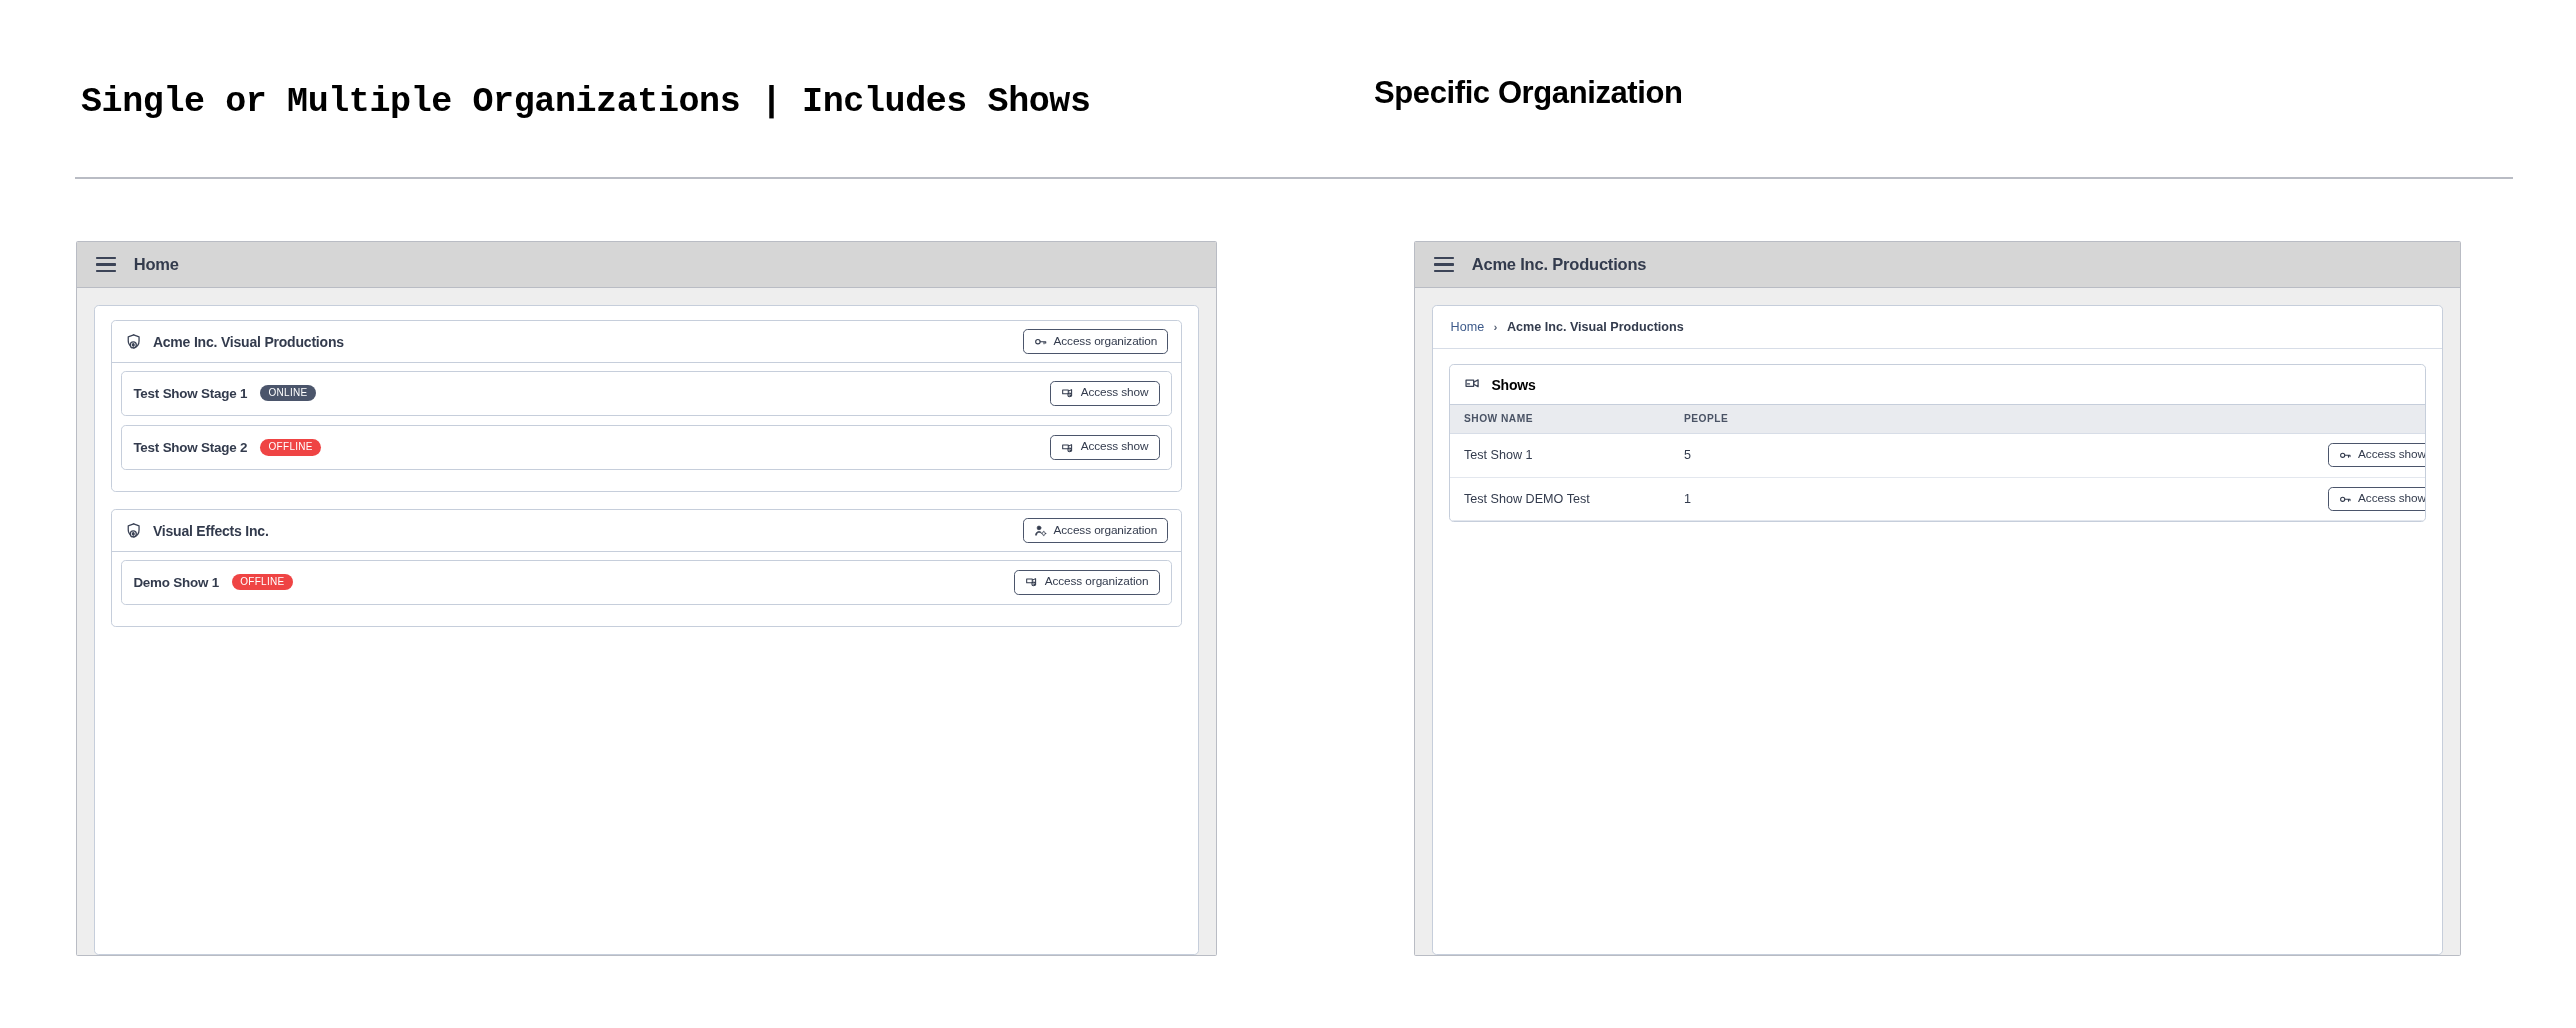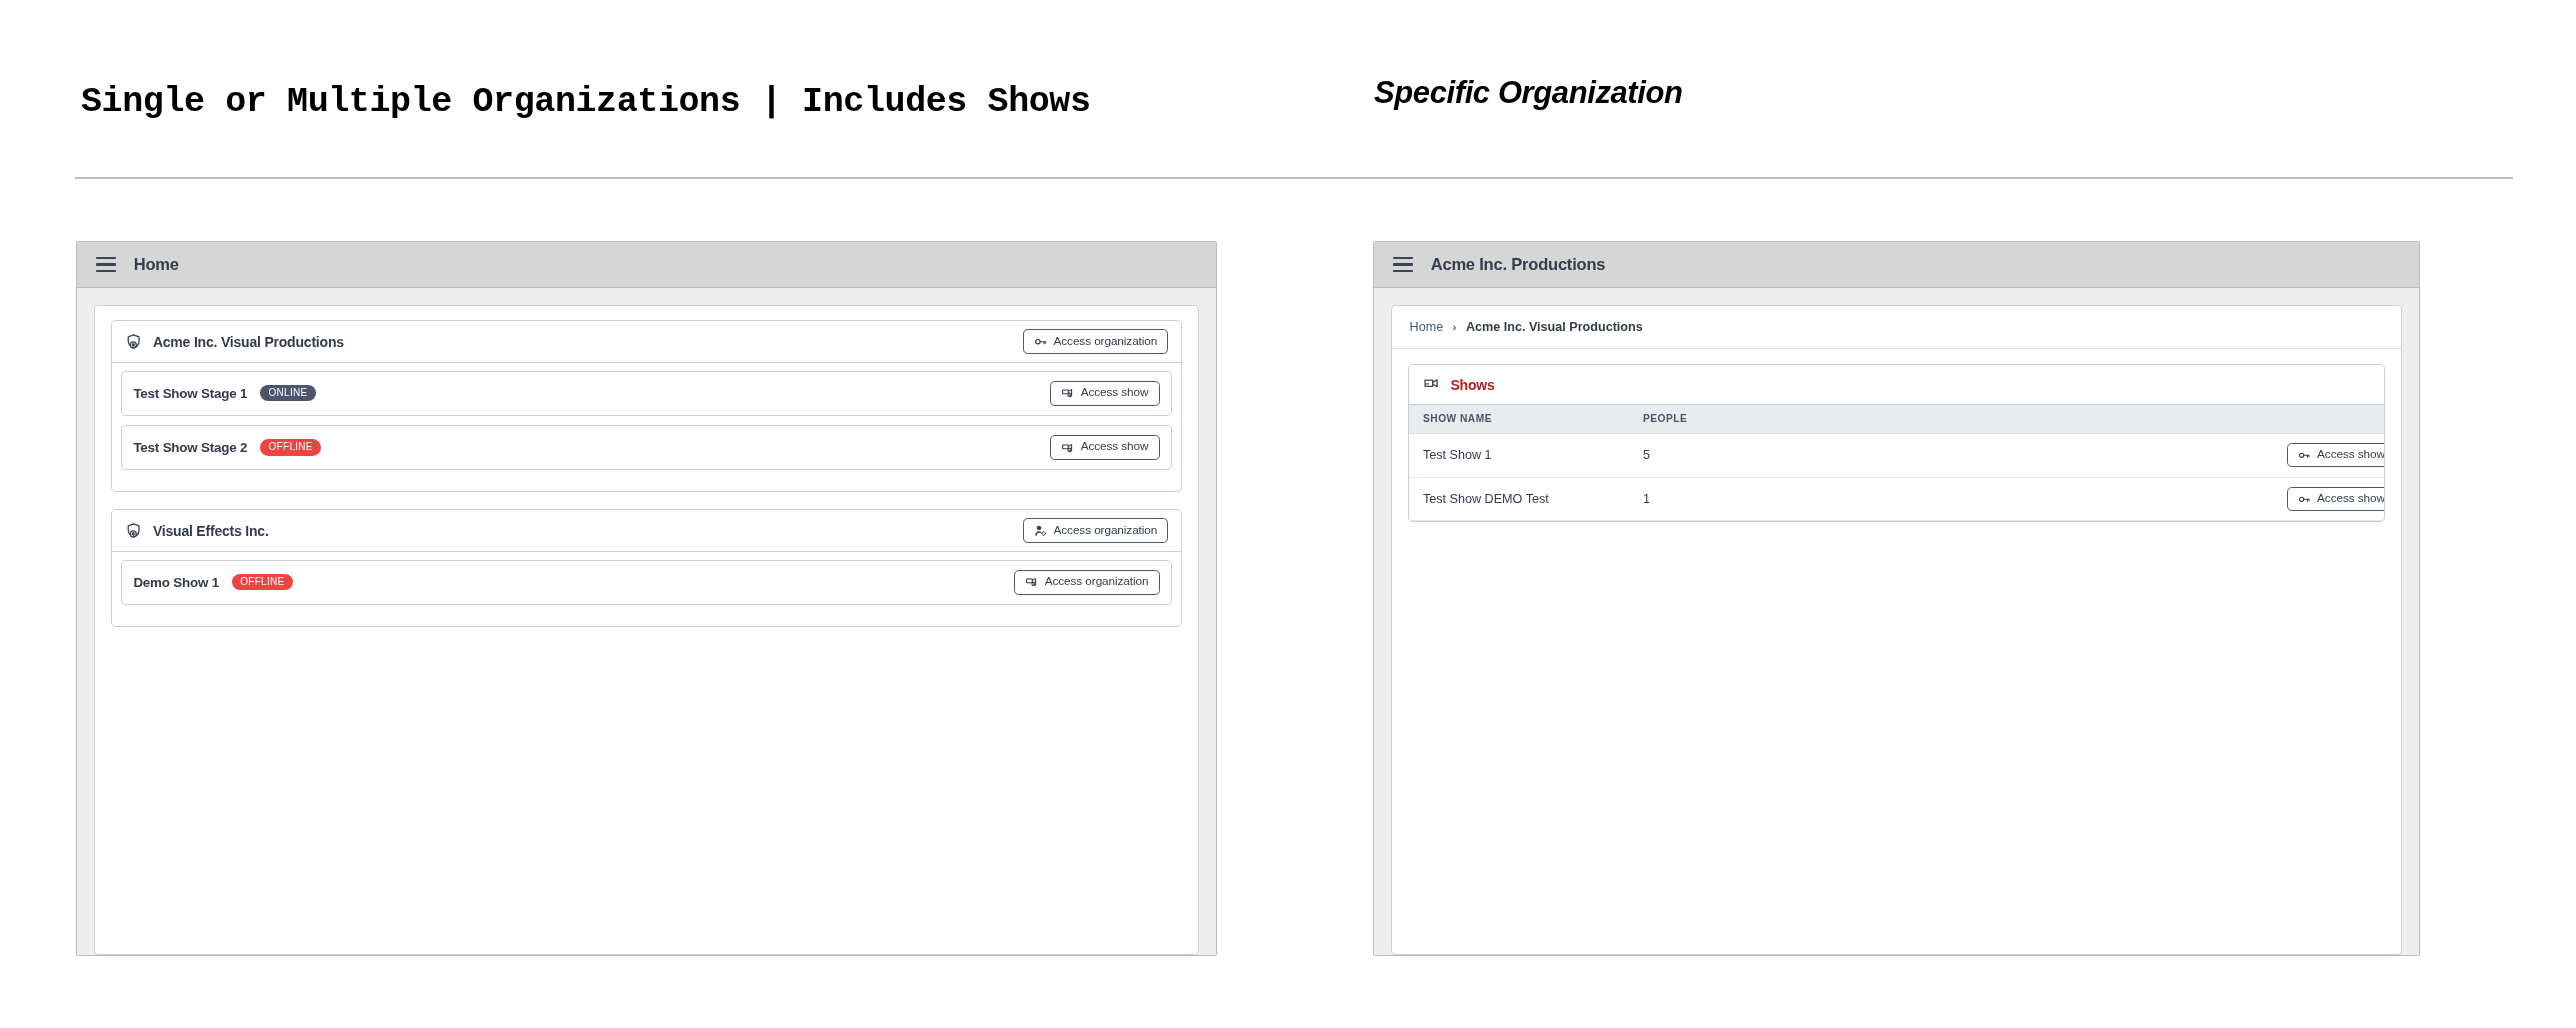--- a/index.html
+++ b/index.html
@@ -14,39 +14,39 @@
 
   
   .section-title {
     position: absolute;
     font-weight: bold;
     color: #000000;
     letter-spacing: -0.4px;
     white-space: nowrap;
   }
   #title-left  { left: 81px;  top: 82px; font-size: 35px; font-family: Liberation Mono, monospace; }
-  #title-right { left: 1374px; top: 75px;  font-size: 31px; font-style: italic; }
+  #title-right { left: 1374px; top: 75px;  font-size: 31px; }
 
   .header-divider {
     position: absolute;
     left: 75px; top: 177px;
     width: 2438px; height: 1.6px;
     background: #b9bcc4;
   }
 
   
   .window {
     position: absolute;
     background: #eeeeee;
     border: 0.8px solid #b9bcc4;
     border-radius: 1.6px;
     overflow: hidden;
   }
   #window-left  { left: 76px;   top: 241px; width: 1141px; height: 715px; }
-  #window-right { left: 1373px; top: 241px; width: 1047px; height: 715px; }
+  #window-right { left: 1414px; top: 241px; width: 1047px; height: 715px; }
 
   .titlebar {
     height: 46px;
     background: #d6d6d6;
     border-bottom: 0.8px solid #b9bcc4;
     display: flex; align-items: center;
     padding-left: 19px;
     gap: 17.3px;
   }
   .hamburger { width: 20.4px; height: 15.7px; display:flex; flex-direction:column; justify-content:space-between; cursor:pointer; }
@@ -160,21 +160,21 @@
     border-radius: 4.7px;
     overflow: hidden;
     background:#fff;
   }
   .panel-head {
     display: flex; align-items: center; gap: 11px;
     padding: 9.4px 14px;
     border-bottom: 0.8px solid #c6cedb;
     min-height: 39px;
   }
-  .panel-title { font-size: 14px; font-weight: bold; color:#b91c1c; letter-spacing:-0.2px; }
+  .panel-title { font-size: 14px; font-weight: bold; color:#000000; letter-spacing:-0.2px; }
 
   table.shows-table { width: 100%; border-collapse: collapse; table-layout: fixed; }
   table.shows-table thead th {
     background: #e9ebef;
     color: #4a5365;
     font-size: 10.2px;
     font-weight: bold;
     letter-spacing: 0.5px;
     text-align: left;
     padding: 8.6px 0 8.6px 14px;

